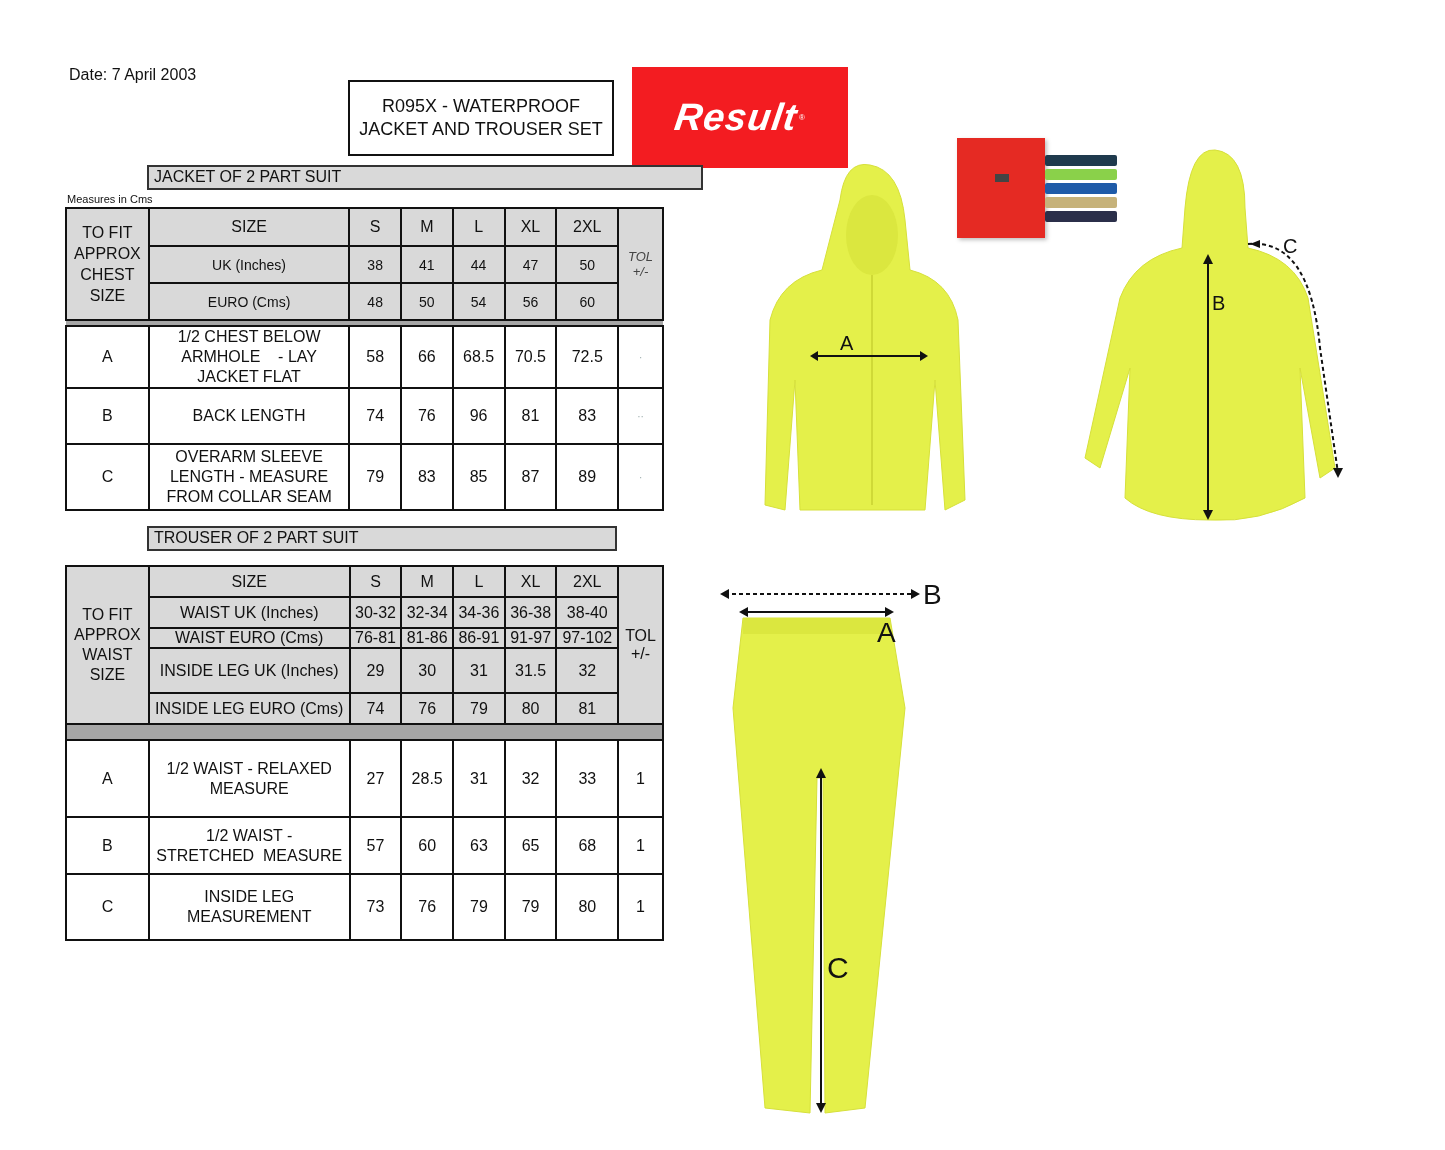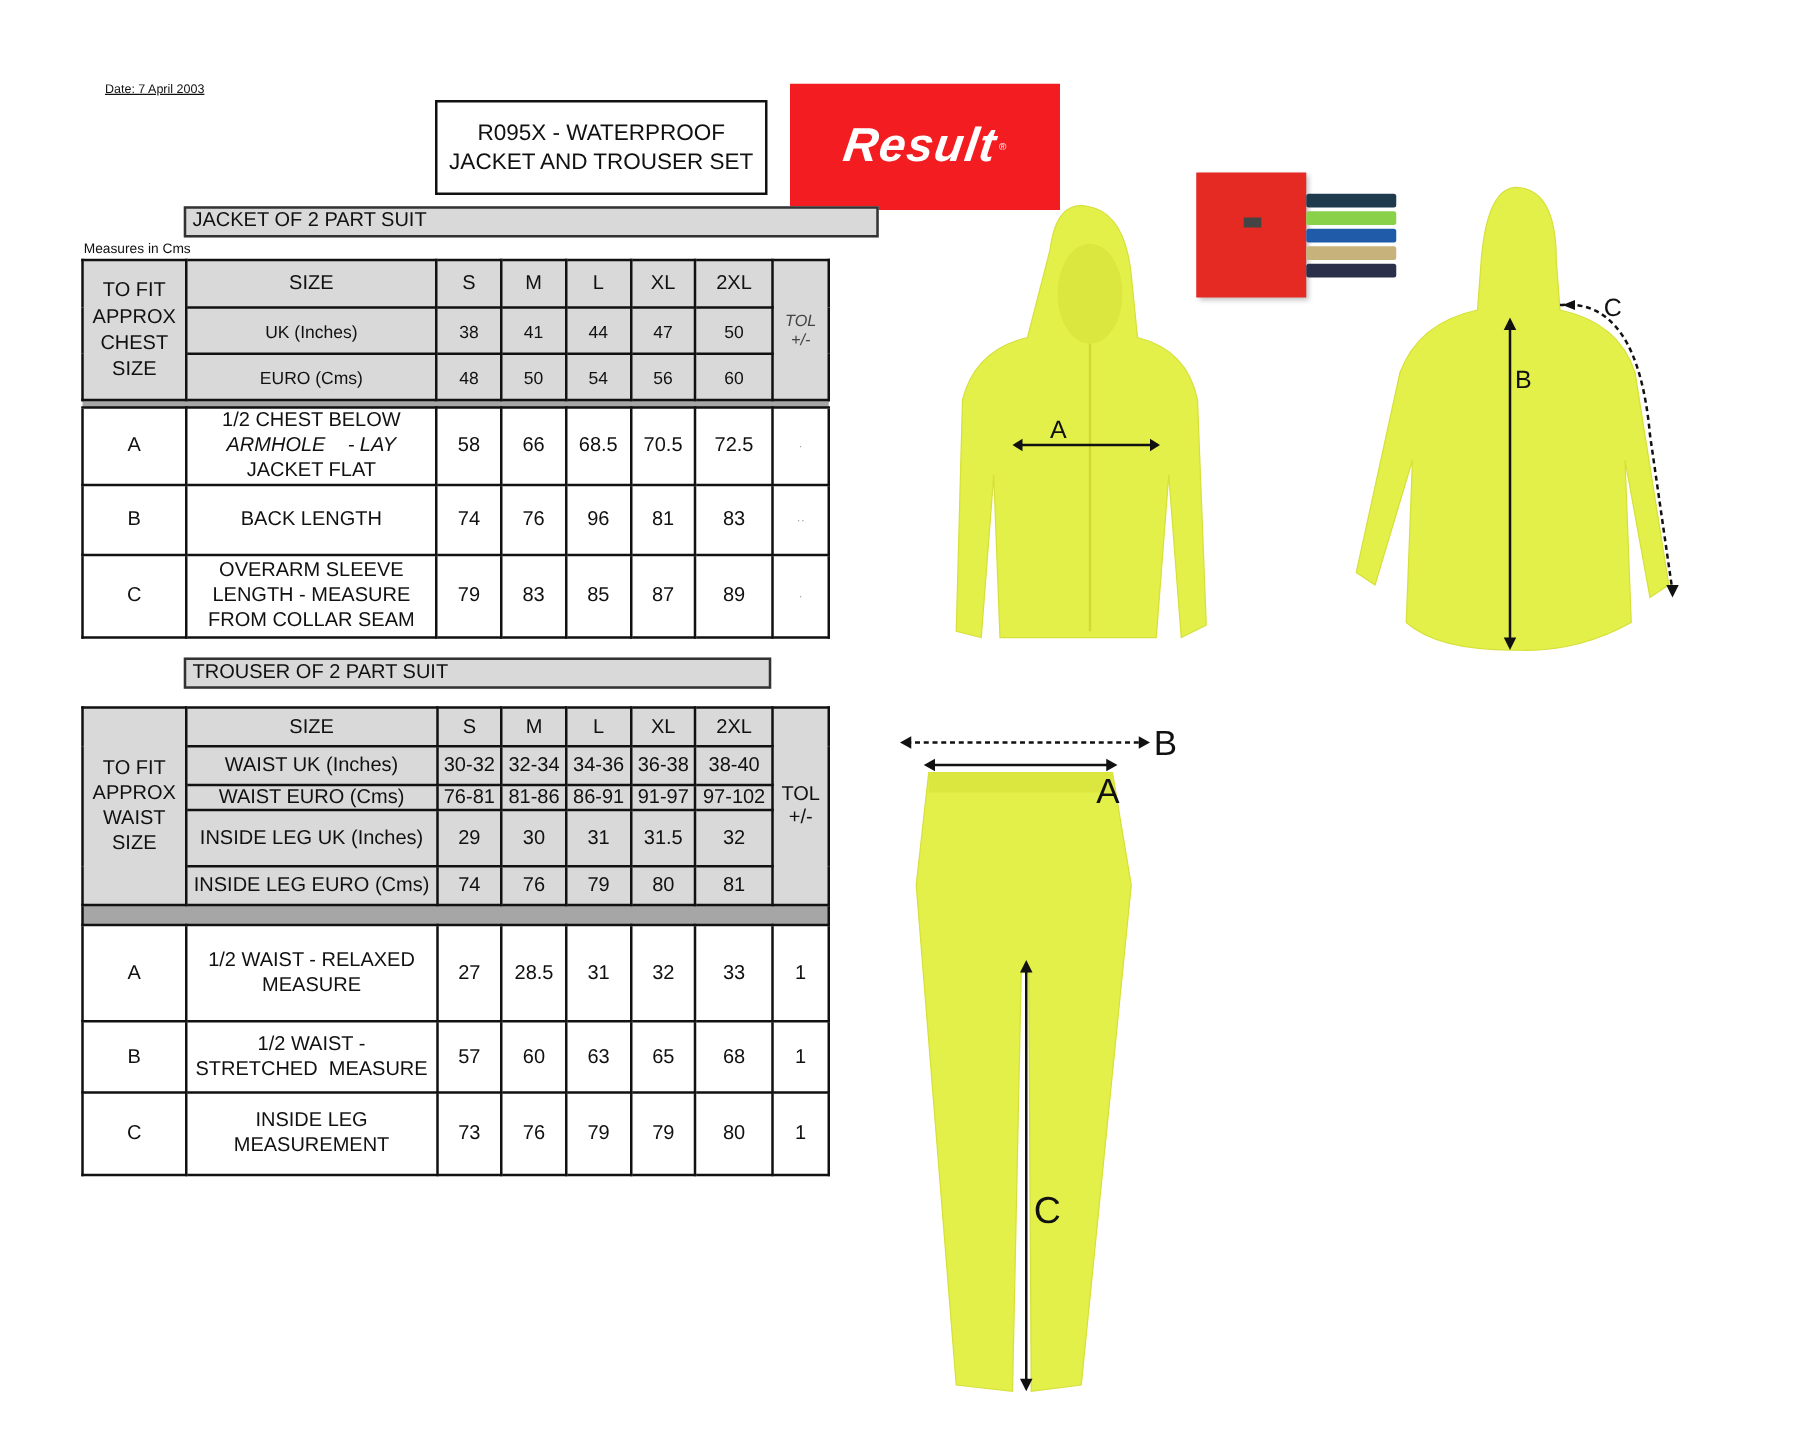--- a/index.html
+++ b/index.html
@@ -1,19 +1,19 @@
 <!DOCTYPE html>
 <html><head>
 <meta charset="utf-8">
 <style>
   html, body { margin:0; padding:0; background:#ffffff; }
   body { width:1445px; height:1150px; position:relative; overflow:hidden;
          font-family:"Liberation Sans", sans-serif; color:#111; }
   .abs { position:absolute; }
-  .date { left:84px; top:66px; font-size:10px;text-decoration:underline; }
+  .date { left:69px; top:66px; font-size:16px; }
   .title-box { left:348px; top:80px; width:266px; height:76px; border:2px solid #111;
                box-sizing:border-box; display:flex; flex-direction:column; align-items:center;
                justify-content:center; font-size:18px; line-height:23px; text-align:center; }
   .logo { left:632px; top:67px; width:216px; height:101px; background:#f31c21;
           display:flex; align-items:center; justify-content:center; }
   .logo span { color:#fff; font-style:italic; font-weight:bold; font-size:38px; letter-spacing:1px;
                transform:skewX(-8deg); font-family:"Liberation Sans", sans-serif; }
   .logo sup { font-size:8px; color:#fff; margin-left:2px; }
   .section-bar { background:#d9d9d9; border:2px solid #333; box-sizing:border-box; font-size:16px;
                  padding-left:5px; line-height:20px; }
@@ -91,21 +91,21 @@
         <td>56</td>
     <td>60</td>
   </tr>
   <tr class="sepbar" style="height:6px;">
         <td colspan="8" style="height:4px;background:#a6a6a6;"></td>
       </tr>
   <tr style="height:62px;">
     <td>A</td>
     <td style="line-height:20px;">
       <div>1/2 CHEST BELOW</div>
-          <div style="white-space:pre;font-style:italic;">ARMHOLE    - LAY</div>
+          <div style="white-space:pre;">ARMHOLE    - LAY</div>
       <div>JACKET FLAT</div>
     </td>
     <td>58</td>
         <td>66</td>
     <td>68.5</td>
         <td>70.5</td>
     <td>72.5</td>
     <td class="tol-faint">·</td>
   </tr>
   <tr style="height:56px;">

